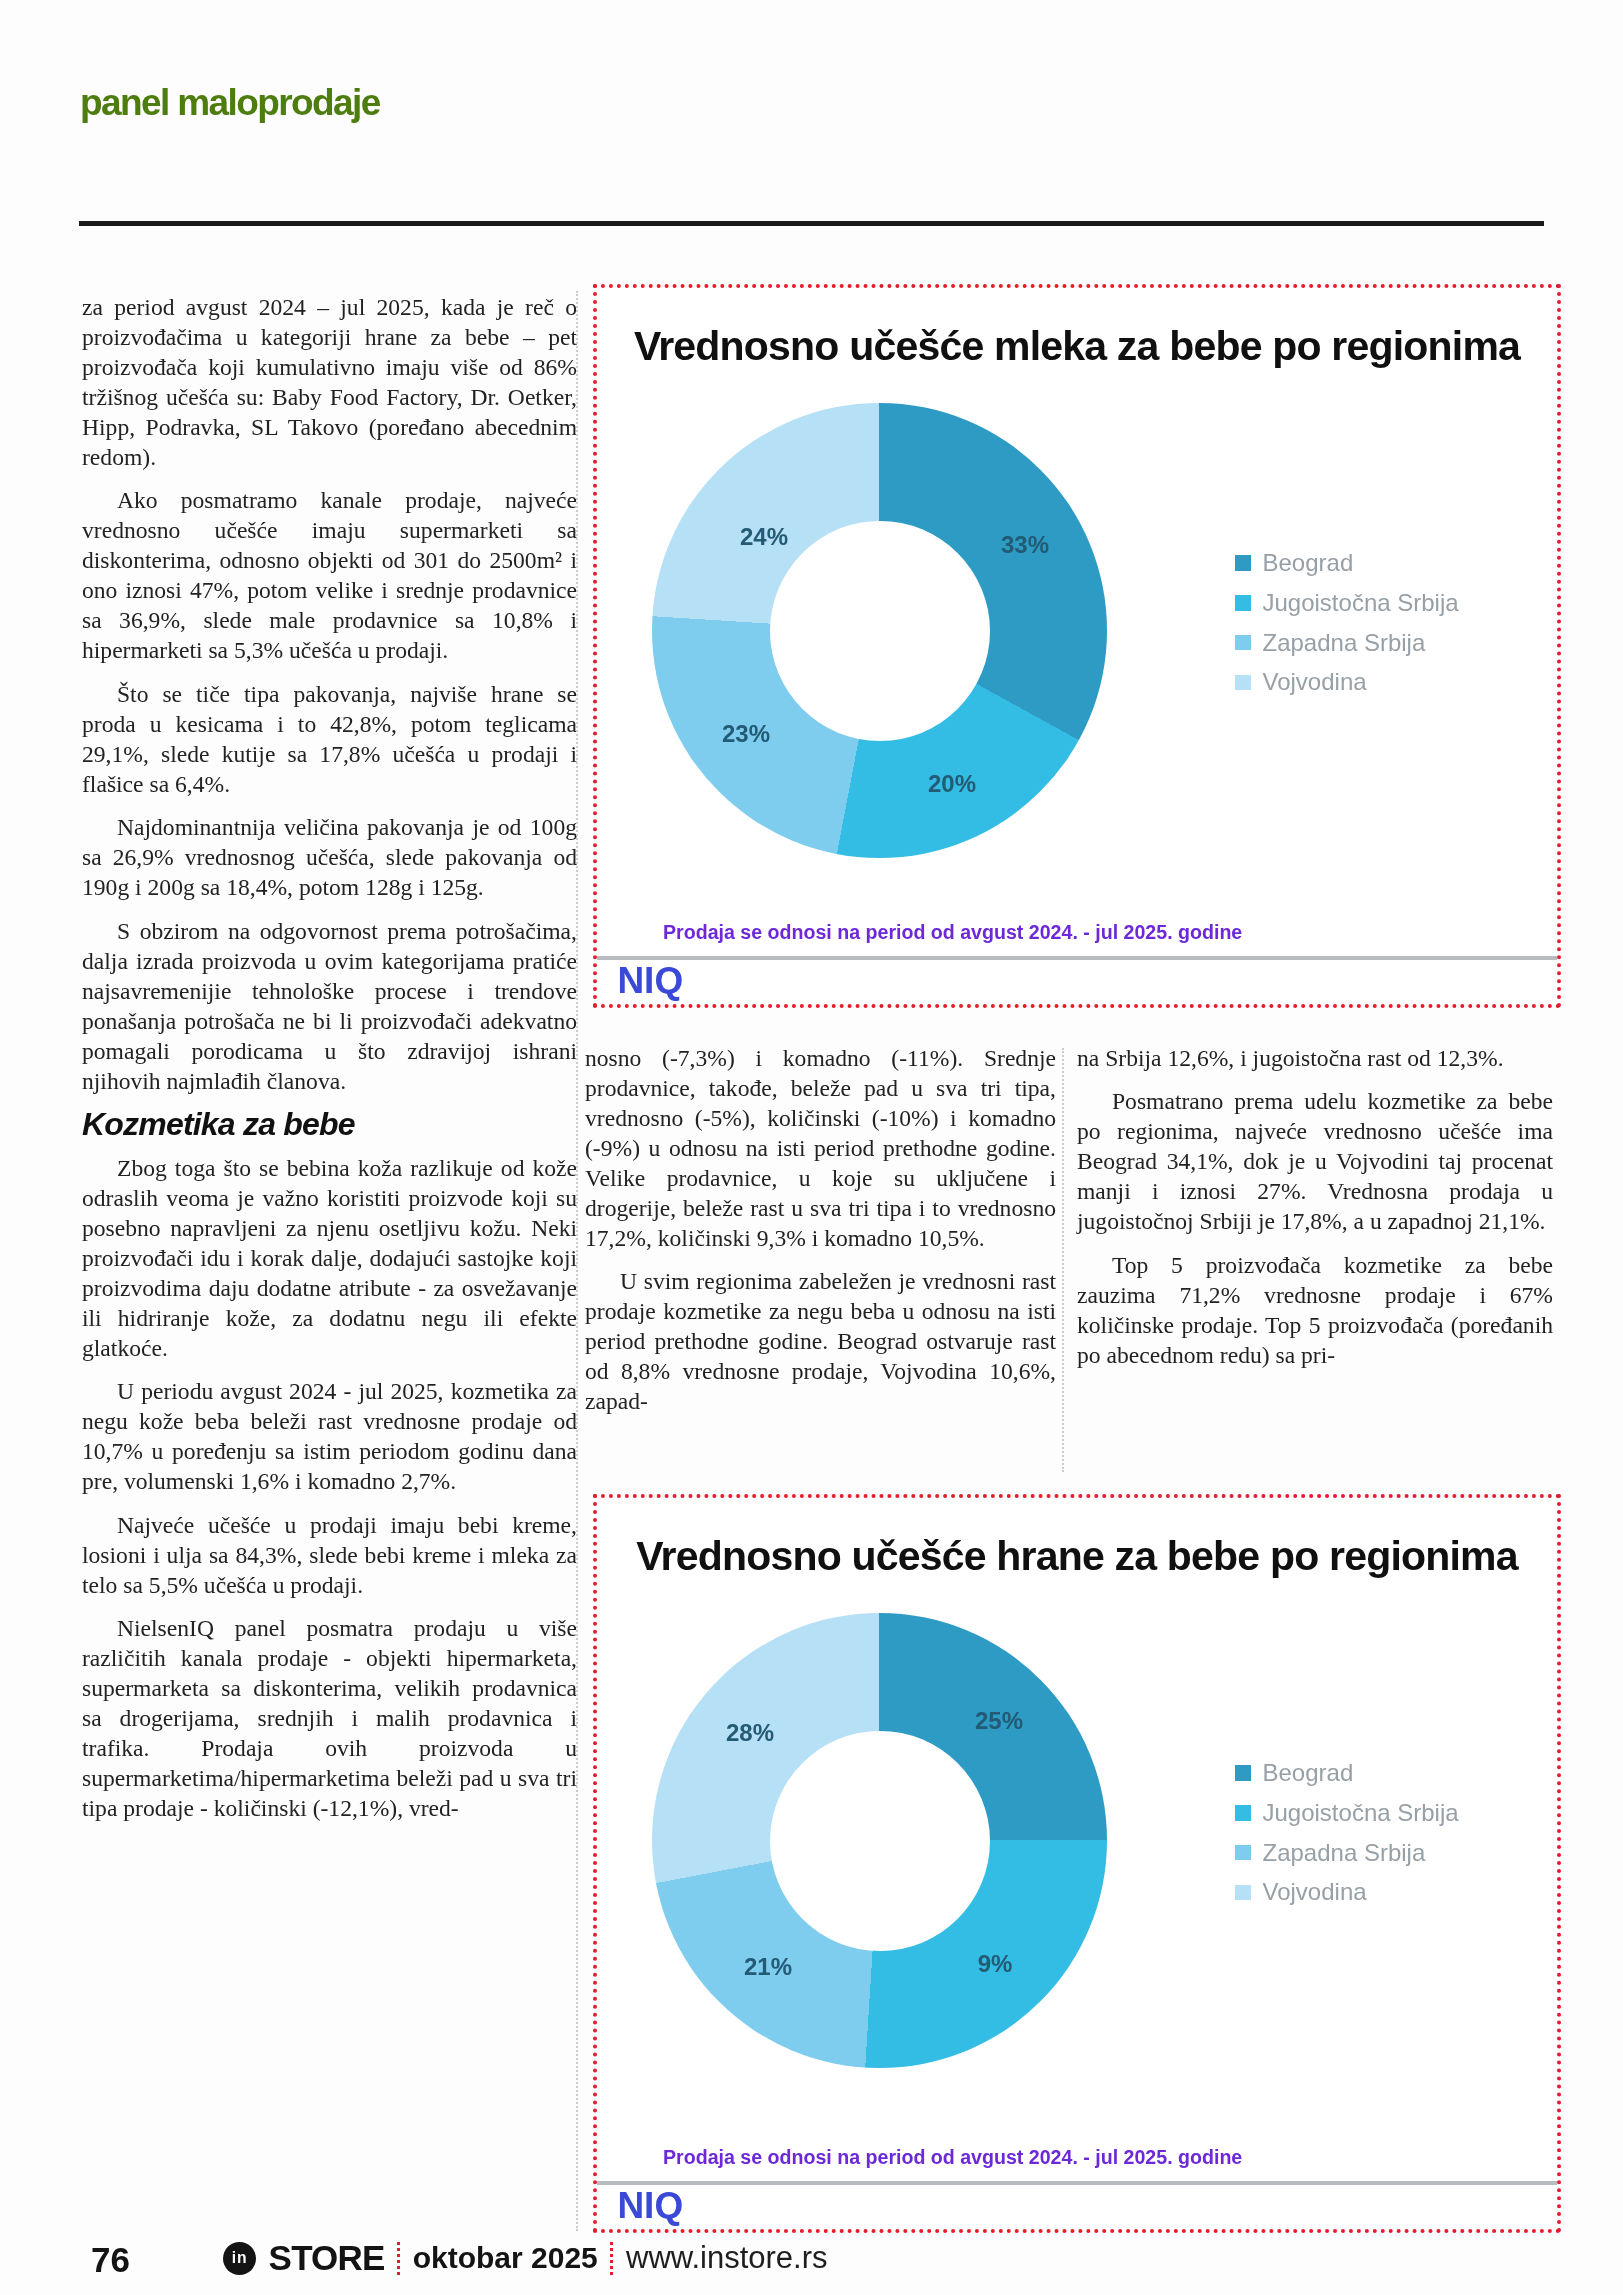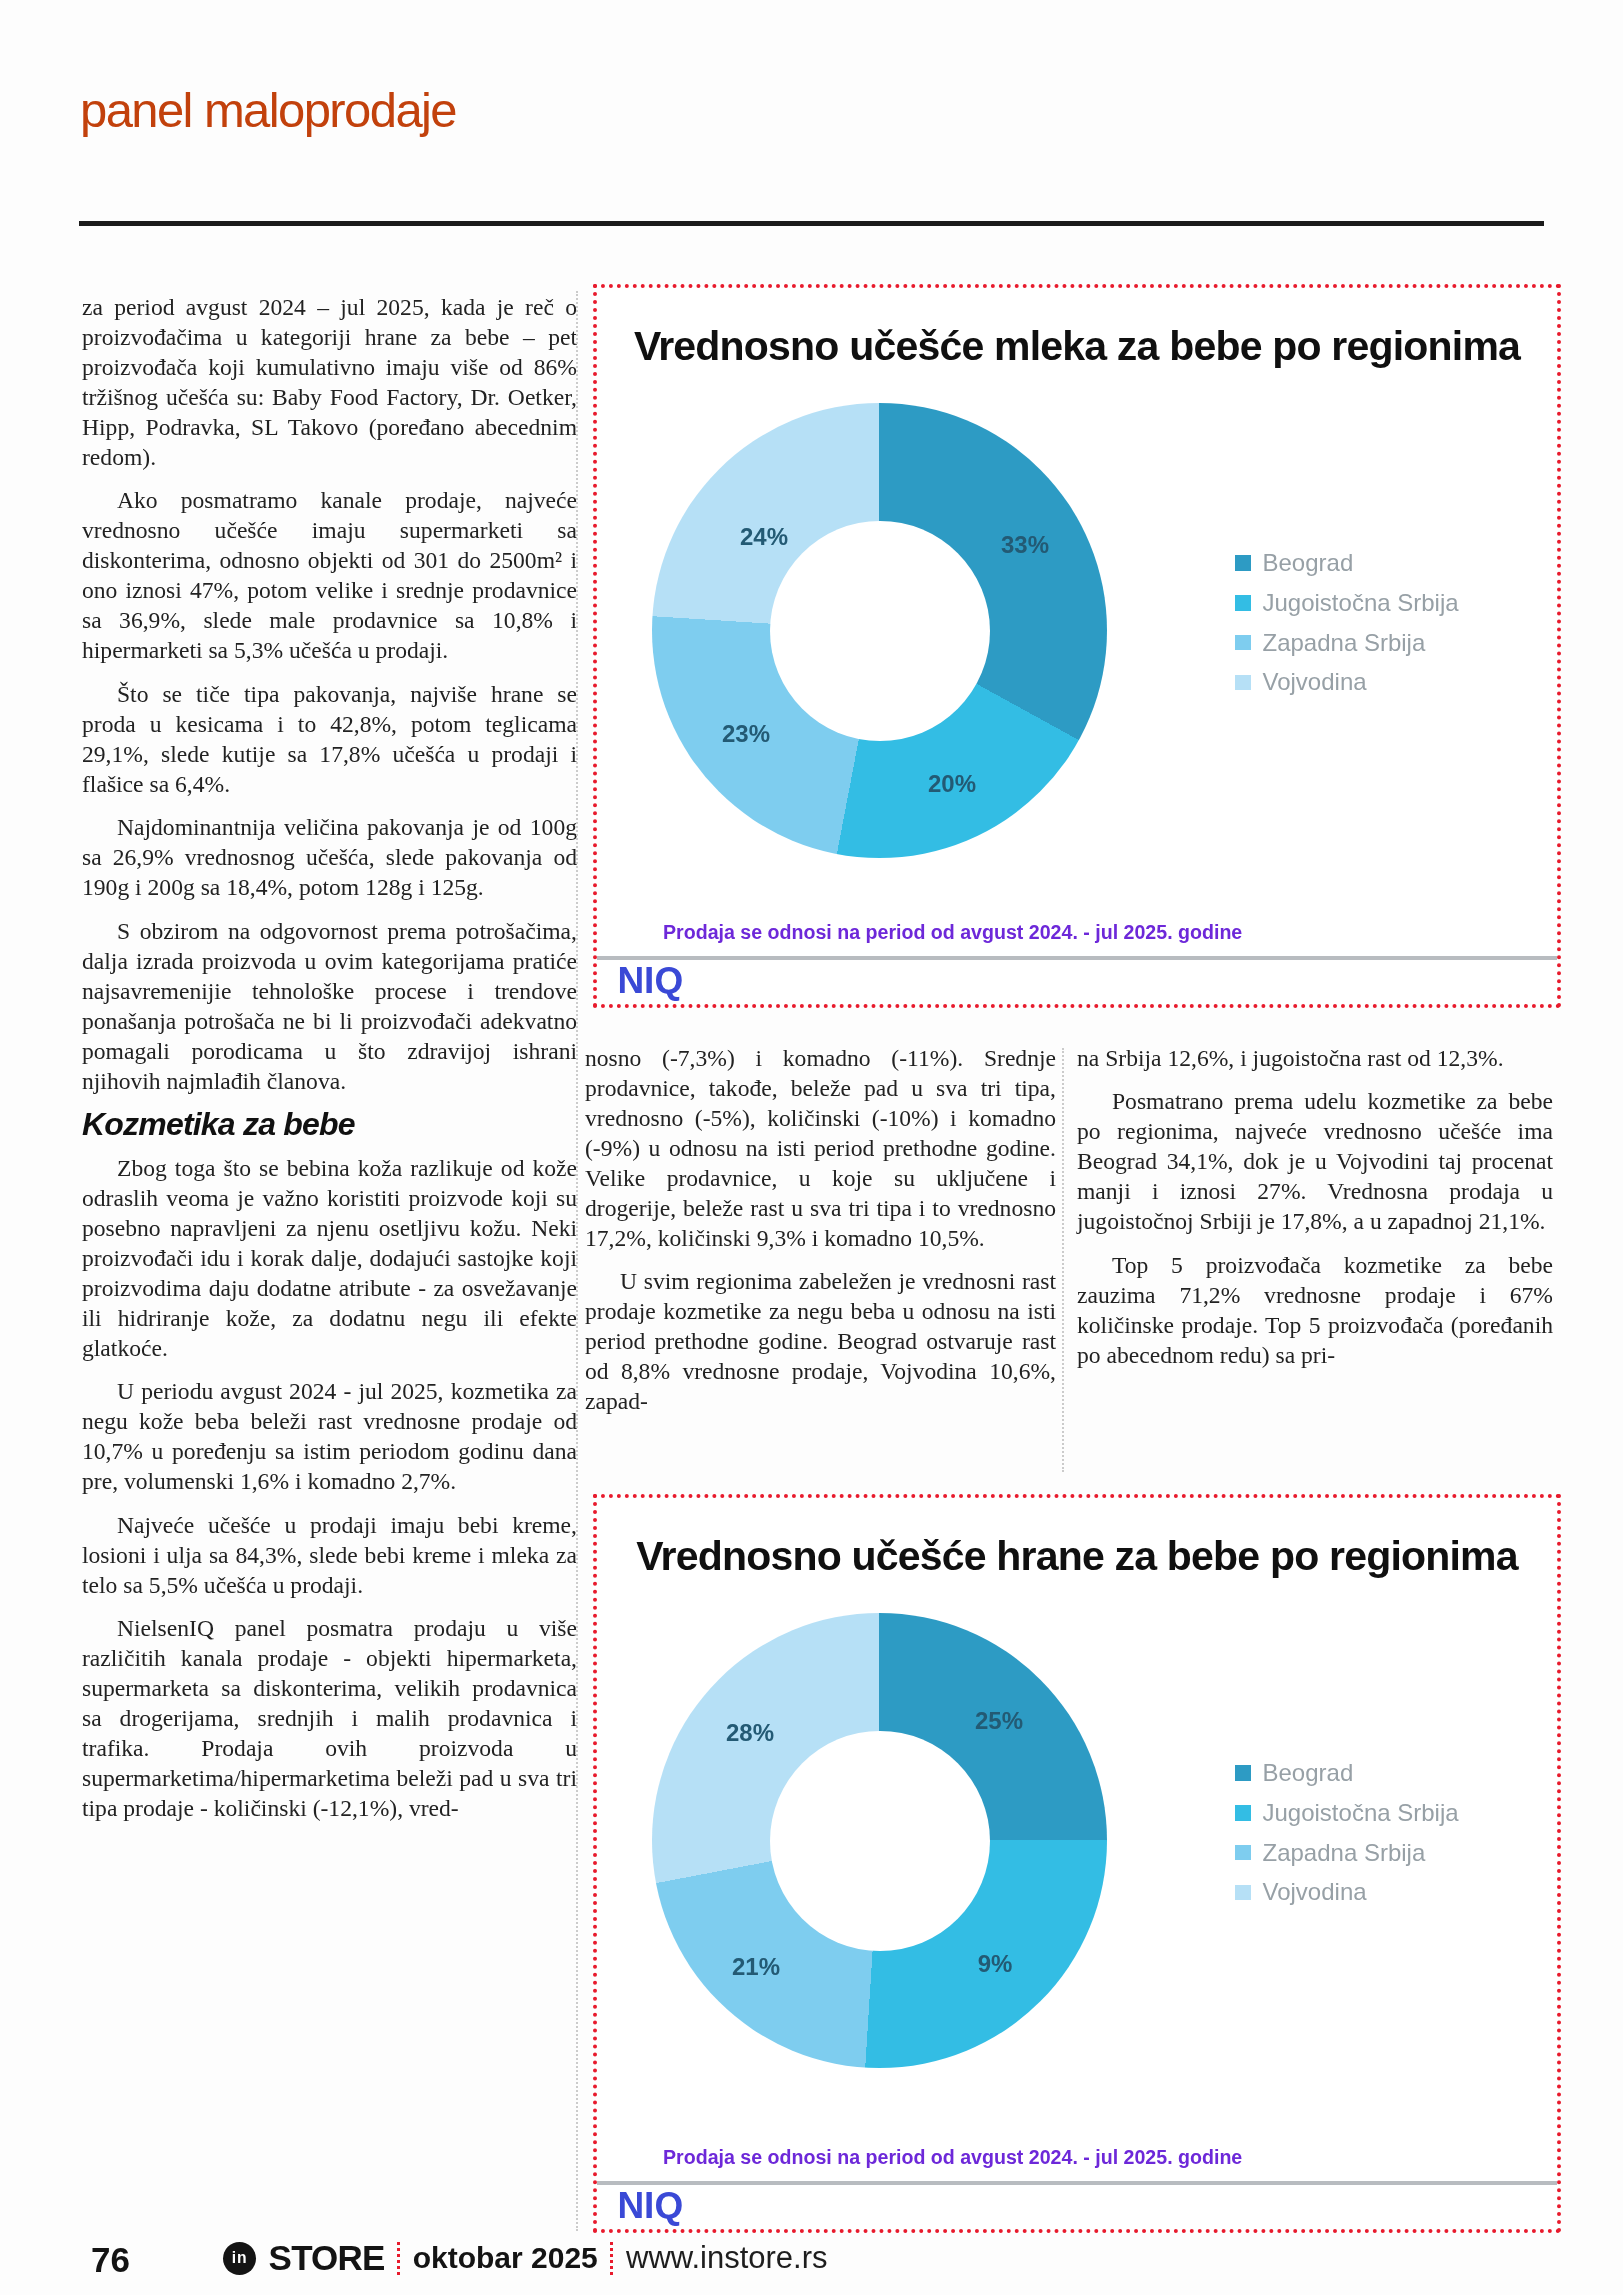--- a/index.html
+++ b/index.html
@@ -3,22 +3,22 @@
 <meta charset="utf-8">
 <style>
   html,body { margin:0; padding:0; background:#ffffff; }
   .page {
     position:relative; width:1623px; height:2295px; overflow:hidden;
     background:#fdfdfd; font-family:"Liberation Serif", serif; color:#1c1c1c;
   }
   
   .header-title {
     position:absolute; left:80px; top:82px;
-    font-family:"Liberation Sans", sans-serif; font-weight:400;
-    font-size:49px; letter-spacing:-1.6px; color:#c2410c;
+    font-family:"Liberation Sans", sans-serif; font-weight:700;
+    font-size:37px; letter-spacing:-1.6px; color:#4d7c0f;
   }
   .header-rule { position:absolute; left:79px; top:221px; width:1465px; height:4.7px; background:#1b1b1b; }
 
   
   .col { position:absolute; font-size:23.6px; line-height:30px; text-align:justify; color:#222; }
   .col p { margin:0 0 13.4px 0; text-indent:35px; }
   .col p.no-indent { text-indent:0; }
   .section-heading {
     font-family:"Liberation Sans", sans-serif; font-weight:800; font-size:32px;
     letter-spacing:-0.8px; color:#111; margin:9.4px 0 14px 0;font-style:italic;
@@ -149,21 +149,21 @@
     <div class="chart-rule"></div>
     <div class="niq-logo">NIQ</div>
   </div>
 
   <div class="chart-box" id="chart2">
     <div class="chart-title">Vrednosno učešće hrane za bebe po regionima</div>
     <div class="donut" style="background: conic-gradient(rgb(45, 155, 196) 0deg, rgb(45, 155, 196) 90deg, rgb(51, 189, 228) 90deg, rgb(51, 189, 228) 183.6deg, rgb(126, 205, 239) 183.6deg, rgb(126, 205, 239) 259.2deg, rgb(182, 224, 246) 259.2deg, rgb(182, 224, 246) 360deg);">
       <div class="donut-hole"></div>
     <div class="slice-label" style="left: 347px; top: 108px;">25%</div>
         <div class="slice-label" style="left: 343px; top: 351px;">9%</div>
-        <div class="slice-label" style="left: 104px; top: 354px;">21%</div>
+        <div class="slice-label" style="left: 116px; top: 354px;">21%</div>
         <div class="slice-label" style="left: 98px; top: 120px;">28%</div>
       </div>
     <div class="legend">
         <div class="legend-row">
           <div class="legend-swatch" style="background: rgb(45, 155, 196);"></div>
           <div class="legend-label">Beograd</div>
         </div>
         <div class="legend-row">
           <div class="legend-swatch" style="background: rgb(51, 189, 228);"></div>
           <div class="legend-label">Jugoistočna Srbija</div>

